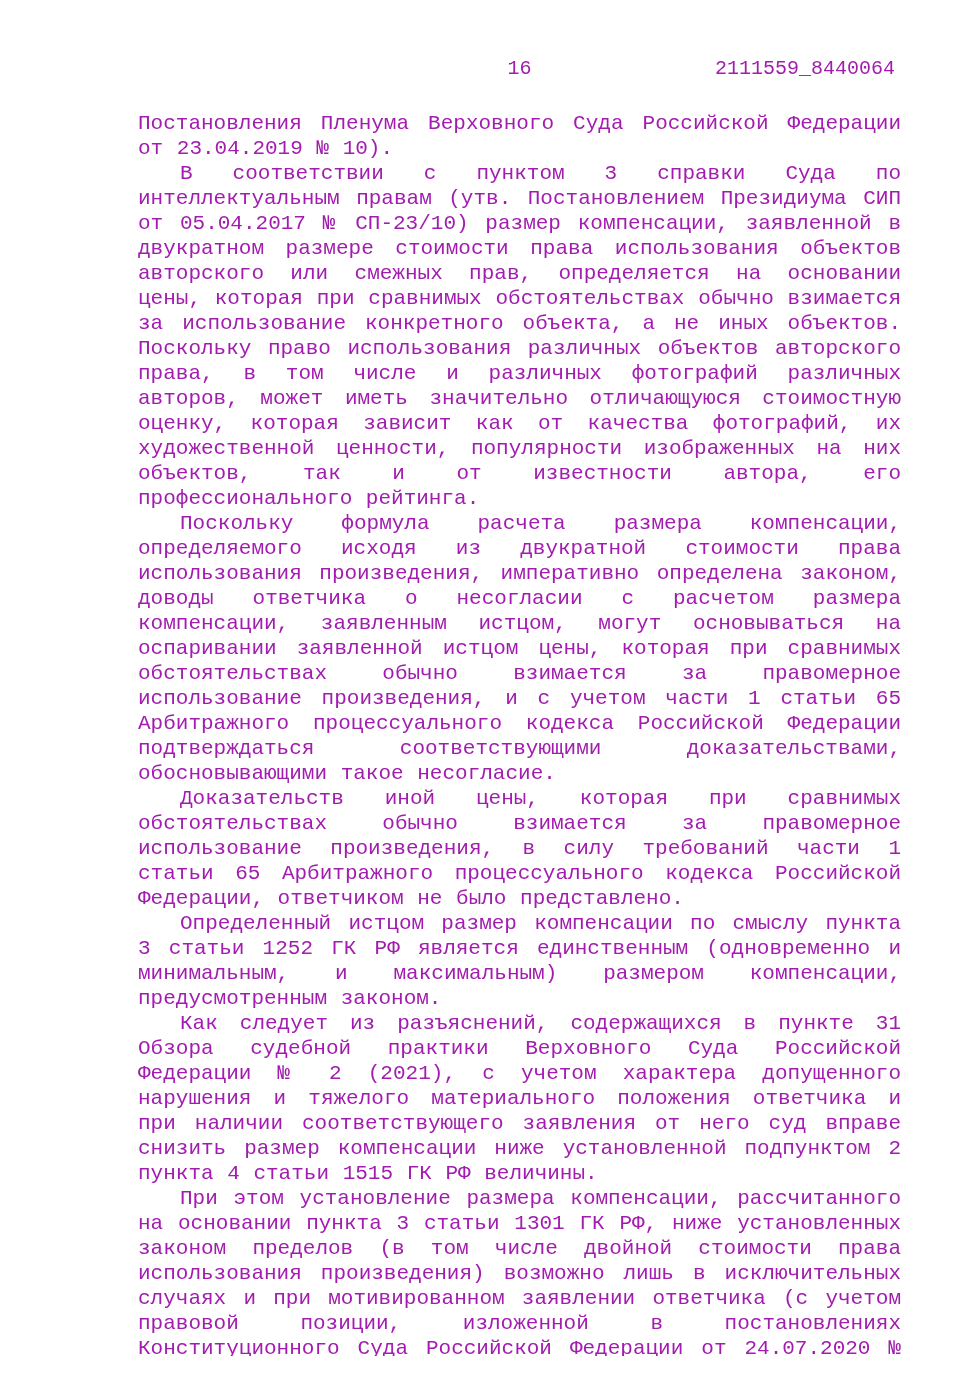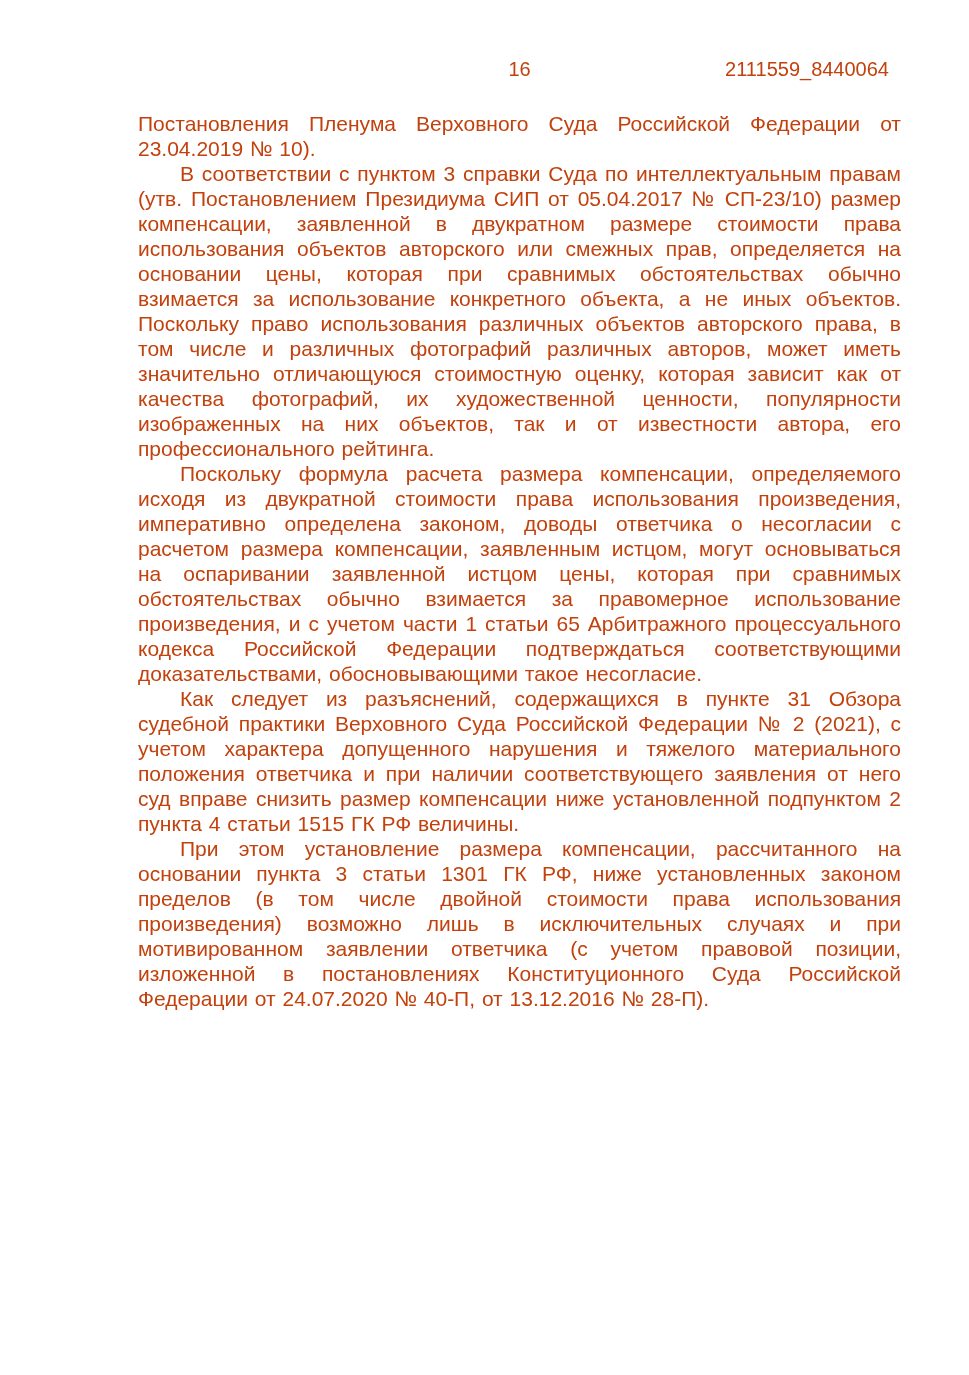--- a/index.html
+++ b/index.html
@@ -2,41 +2,41 @@
 <html><head>
 <meta charset="utf-8">
 <style>
   * { margin: 0; padding: 0; box-sizing: border-box; }
   html, body { background: #ffffff; }
   .page {
     position: relative;
     width: 969px;
     height: 1356px;
     background: #ffffff;
-    color: #c2410c;
-    font-family: Liberation Sans, sans-serif;
+    color: #a21caf;
+    font-family: Liberation Mono, monospace;
     overflow: hidden;
   }
   .header {
     position: absolute;
     top: 56px;
     left: 138px;
     width: 763px;
     height: 26px;
     font-size: 20px;
     line-height: 26px;
   }
   .page-num {
     position: absolute;
     left: 0; right: 0; top: 0;
     text-align: center;
   }
   .doc-id {
     position: absolute;
-    right: 12px; top: 0;
+    right: 6px; top: 0;
     text-align: center;
   }
   .body-text {
     position: absolute;
     top: 111px;
     left: 138px;
     width: 763px;
     font-size: 21px;
     line-height: 25px;
     text-align: justify;
@@ -54,16 +54,18 @@
 
 <div class="page">
   <div class="header">
     <span class="page-num">16</span>
     <span class="doc-id">2111559_8440064</span>
   </div>
   <div class="body-text" id="paragraphs">
       <p>Постановления Пленума Верховного Суда Российской Федерации от 23.04.2019 № 10).</p>
       <p class="indent">В соответствии с пунктом 3 справки Суда по интеллектуальным правам (утв. Постановлением Президиума СИП от 05.04.2017 № СП-23/10) размер компенсации, заявленной в двукратном размере стоимости права использования объектов авторского или смежных прав, определяется на основании цены, которая при сравнимых обстоятельствах обычно взимается за использование конкретного объекта, а не иных объектов. Поскольку право использования различных объектов авторского права, в том числе и различных фотографий различных авторов, может иметь значительно отличающуюся стоимостную оценку, которая зависит как от качества фотографий, их художественной ценности, популярности изображенных на них объектов, так и от известности автора, его профессионального рейтинга.</p>
       <p class="indent">Поскольку формула расчета размера компенсации, определяемого исходя из двукратной стоимости права использования произведения, императивно определена законом, доводы ответчика о несогласии с расчетом размера компенсации, заявленным истцом, могут основываться на оспаривании заявленной истцом цены, которая при сравнимых обстоятельствах обычно взимается за правомерное использование произведения, и с учетом части 1 статьи 65 Арбитражного процессуального кодекса Российской Федерации подтверждаться соответствующими доказательствами, обосновывающими такое несогласие.</p>
+      <p class="indent">Доказательств иной цены, которая при сравнимых обстоятельствах обычно взимается за правомерное использование произведения, в силу требований части 1 статьи 65 Арбитражного процессуального кодекса Российской Федерации, ответчиком не было представлено.</p>
+      <p class="indent">Определенный истцом размер компенсации по смыслу пункта 3 статьи 1252 ГК РФ является единственным (одновременно и минимальным, и максимальным) размером компенсации, предусмотренным законом.</p>
       <p class="indent">Как следует из разъяснений, содержащихся в пункте 31 Обзора судебной практики Верховного Суда Российской Федерации № 2 (2021), с учетом характера допущенного нарушения и тяжелого материального положения ответчика и при наличии соответствующего заявления от него суд вправе снизить размер компенсации ниже установленной подпунктом 2 пункта 4 статьи 1515 ГК РФ величины.</p>
       <p class="indent">При этом установление размера компенсации, рассчитанного на основании пункта 3 статьи 1301 ГК РФ, ниже установленных законом пределов (в том числе двойной стоимости права использования произведения) возможно лишь в исключительных случаях и при мотивированном заявлении ответчика (с учетом правовой позиции, изложенной в постановлениях Конституционного Суда Российской Федерации от 24.07.2020 № 40-П, от 13.12.2016 № 28-П).</p>
     </div>
 </div>
 
 </body></html>

